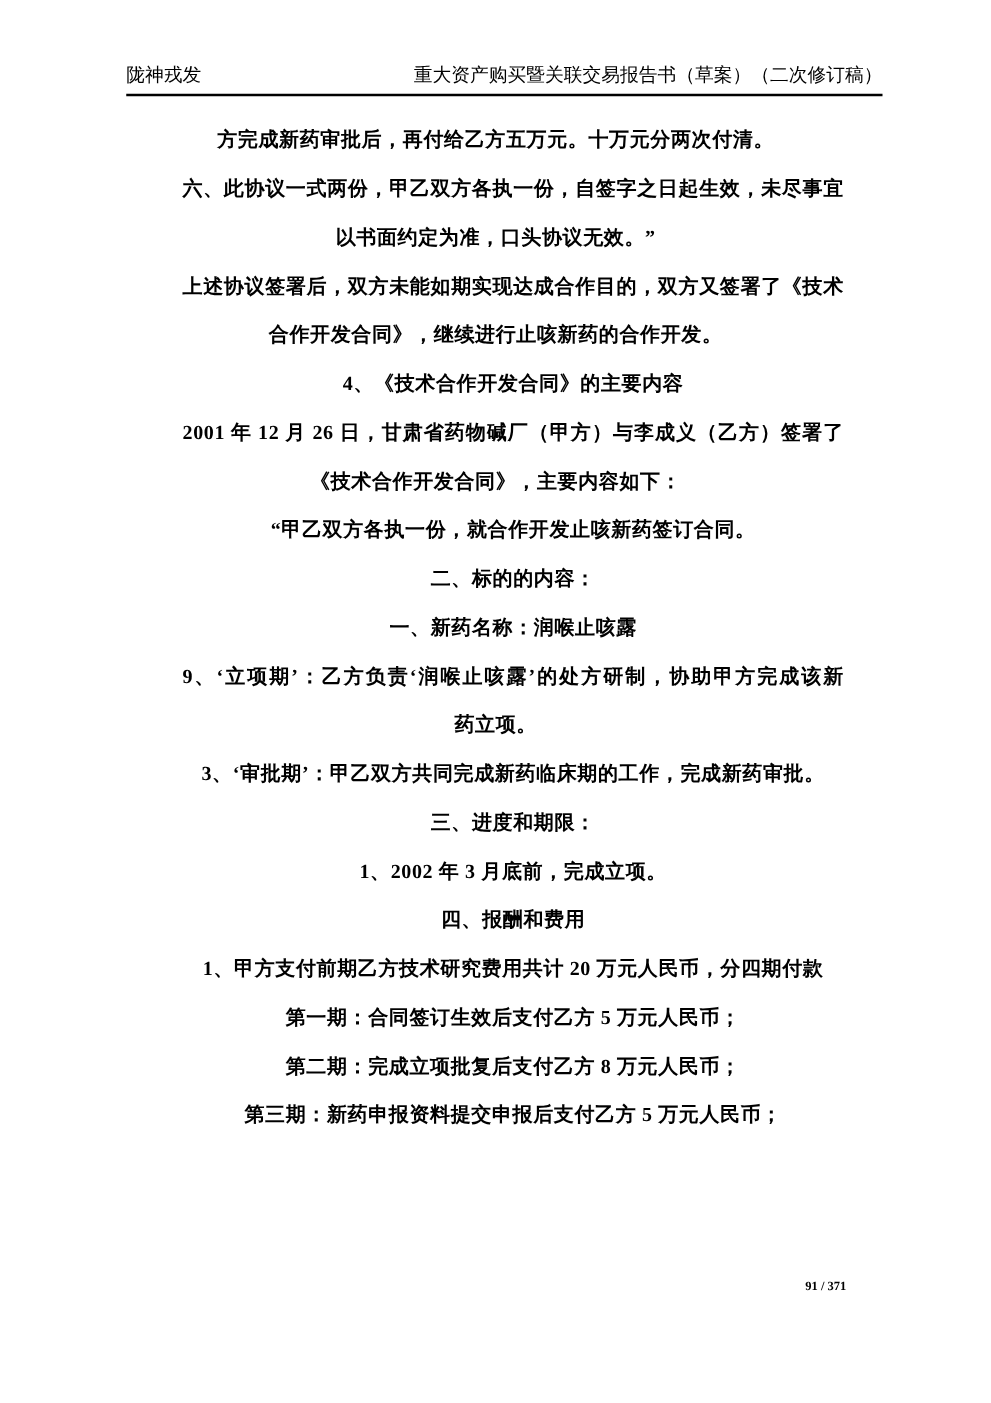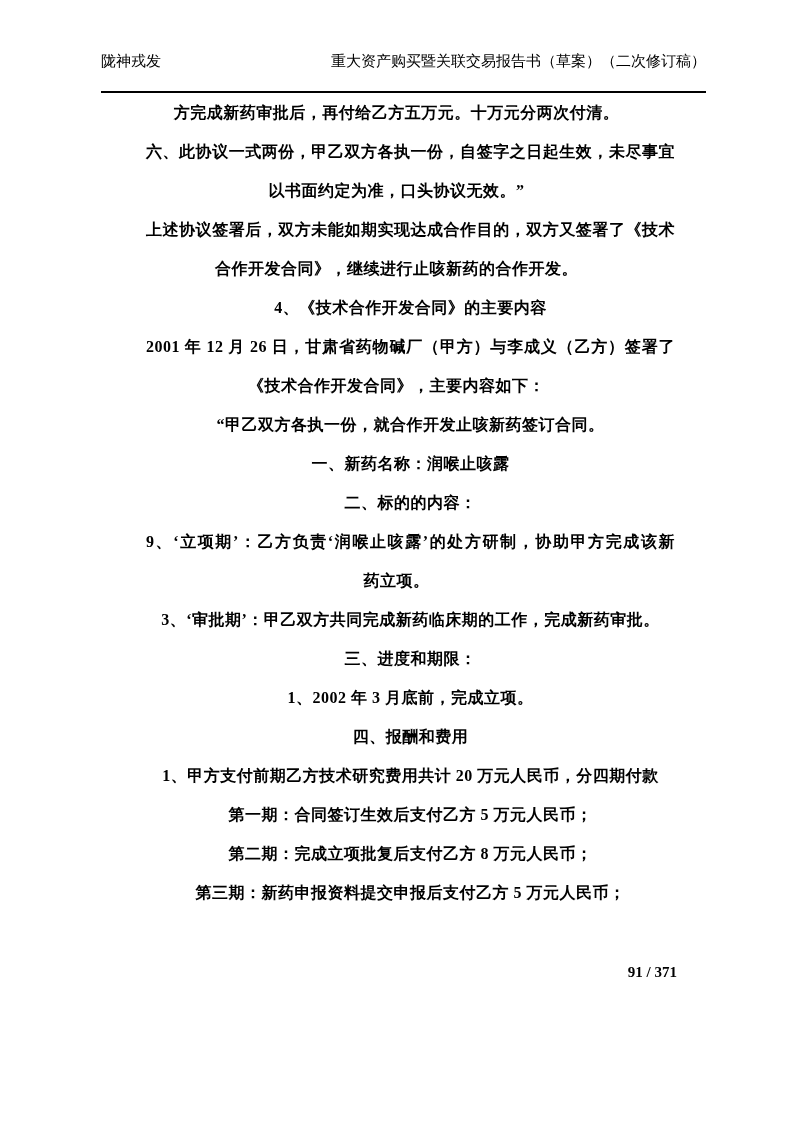--- a/index.html
+++ b/index.html
@@ -17,21 +17,21 @@
   }
   .header {
     position: absolute;
     left: 101px;
     top: 52px;
     width: 605px;
     display: flex;
     justify-content: space-between;
     align-items: flex-end;
     border-bottom: 2px solid #000000;
-    padding-bottom: 20px;
+    padding-bottom: 4px;
     font-family: "Liberation Serif", serif;
     font-size: 15px;
     line-height: 19px;
     white-space: nowrap;
   }
   .doc-body {
     position: absolute;
     left: 118px;
     top: 93px;
     width: 557px;
@@ -50,25 +50,25 @@
   .line.indent {
     text-indent: 28px;
     font-family: Liberation Serif, serif;
   }
   .line.justify {
     text-align: justify;
     text-align-last: justify;
   }
   .footer {
     position: absolute;
-    top: 962px;
+    top: 1020px;
     right: 116px;
     font-family: "Liberation Serif", serif;
     font-weight: bold;
-    font-size: 15px;
+    font-size: 10px;
     line-height: 20px;
     text-align: right;
     white-space: nowrap;
   }
 </style>
 </head>
 <body>
 
 <div class="page">
 
@@ -80,22 +80,22 @@
   <div class="doc-body">
       <div class="line">方完成新药审批后，再付给乙方五万元。十万元分两次付清。</div>
       <div class="line justify indent">六、此协议一式两份，甲乙双方各执一份，自签字之日起生效，未尽事宜</div>
       <div class="line">以书面约定为准，口头协议无效。”</div>
       <div class="line justify indent">上述协议签署后，双方未能如期实现达成合作目的，双方又签署了《技术</div>
       <div class="line">合作开发合同》，继续进行止咳新药的合作开发。</div>
       <div class="line indent">4、《技术合作开发合同》的主要内容</div>
       <div class="line justify indent">2001 年 12 月 26 日，甘肃省药物碱厂（甲方）与李成义（乙方）签署了</div>
       <div class="line">《技术合作开发合同》，主要内容如下：</div>
       <div class="line indent">“甲乙双方各执一份，就合作开发止咳新药签订合同。</div>
+      <div class="line indent">二、标的的内容：</div>
       <div class="line indent">一、新药名称：润喉止咳露</div>
-      <div class="line indent">二、标的的内容：</div>
       <div class="line justify indent">9、‘立项期’：乙方负责‘润喉止咳露’的处方研制，协助甲方完成该新</div>
       <div class="line">药立项。</div>
       <div class="line indent">3、‘审批期’：甲乙双方共同完成新药临床期的工作，完成新药审批。</div>
       <div class="line indent">三、进度和期限：</div>
       <div class="line indent">1、2002 年 3 月底前，完成立项。</div>
       <div class="line indent">四、报酬和费用</div>
       <div class="line indent">1、甲方支付前期乙方技术研究费用共计 20 万元人民币，分四期付款</div>
       <div class="line indent">第一期：合同签订生效后支付乙方 5 万元人民币；</div>
       <div class="line indent">第二期：完成立项批复后支付乙方 8 万元人民币；</div>
       <div class="line indent">第三期：新药申报资料提交申报后支付乙方 5 万元人民币；</div>

